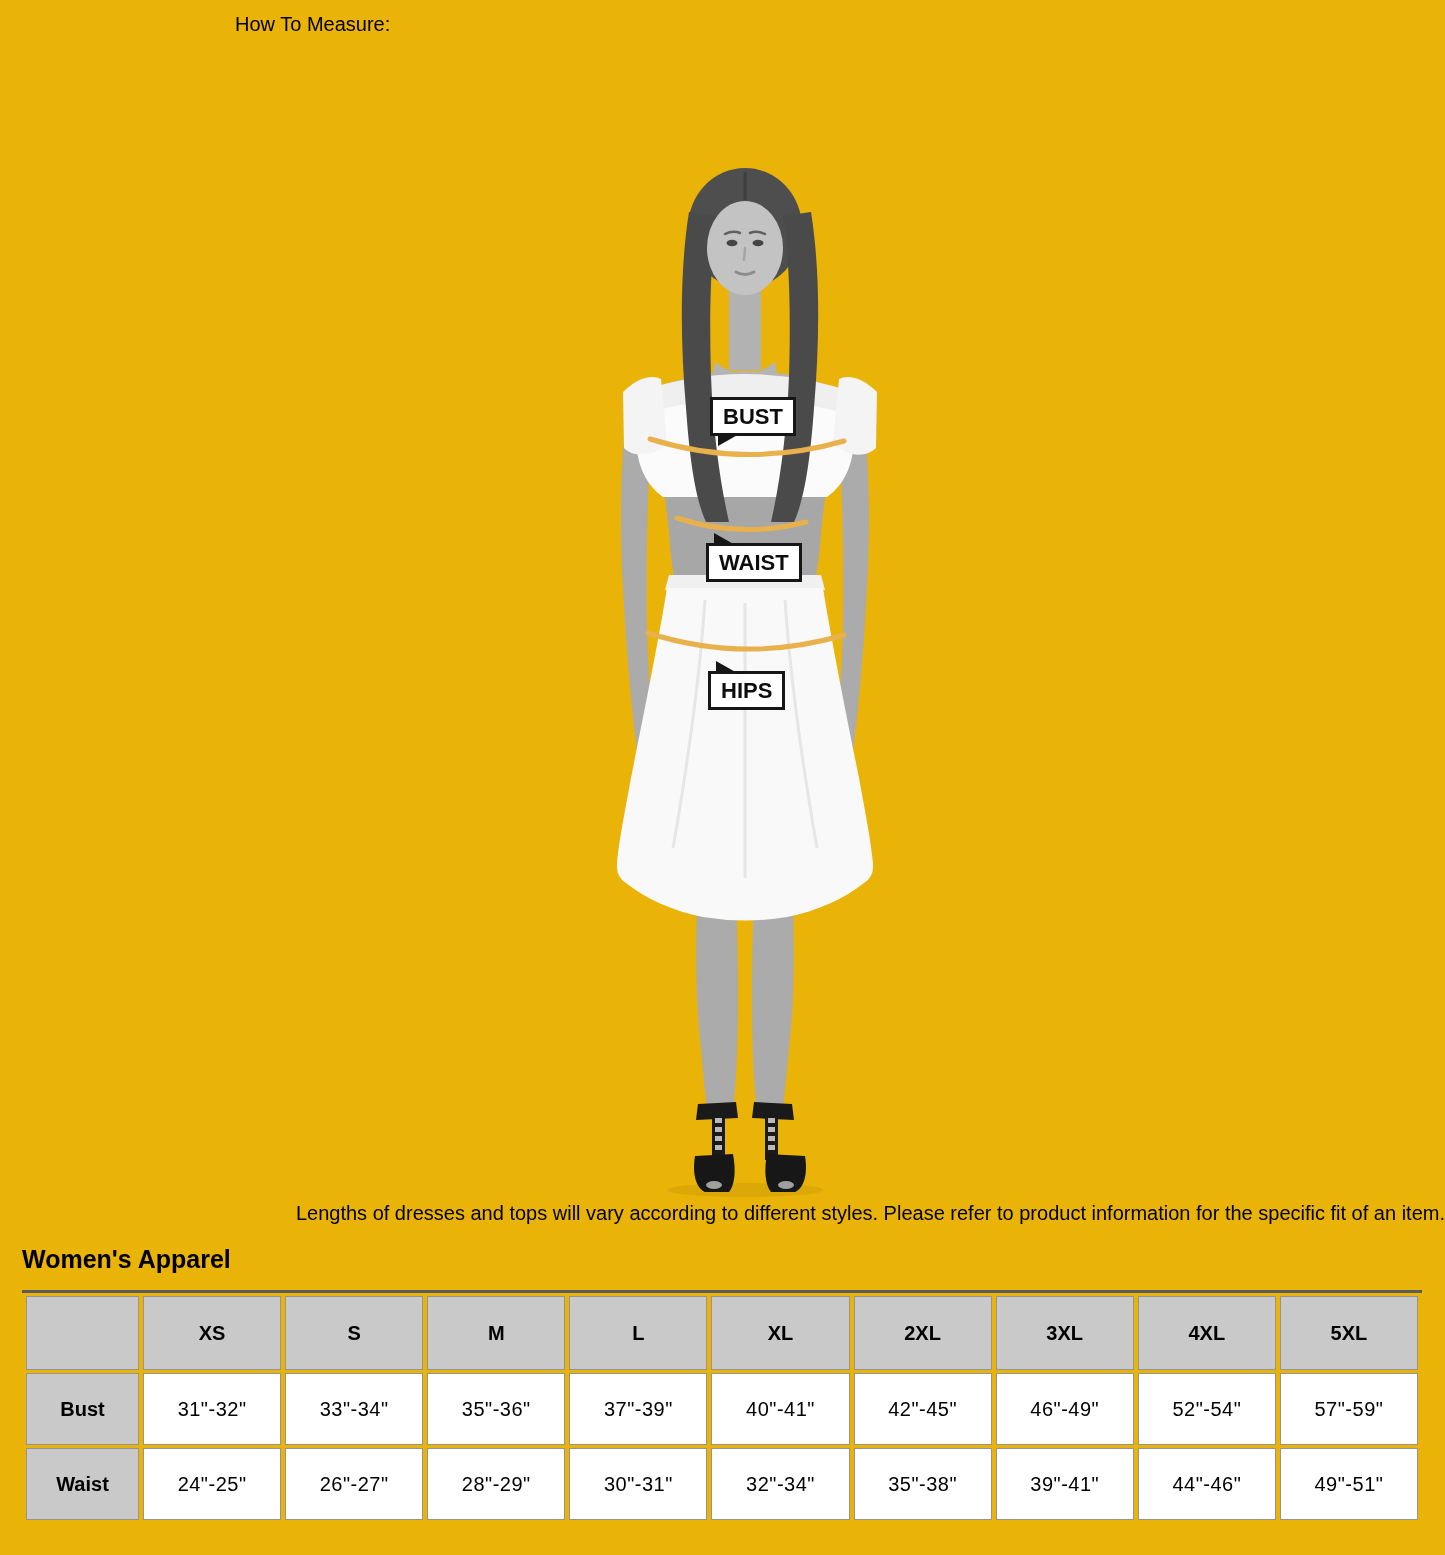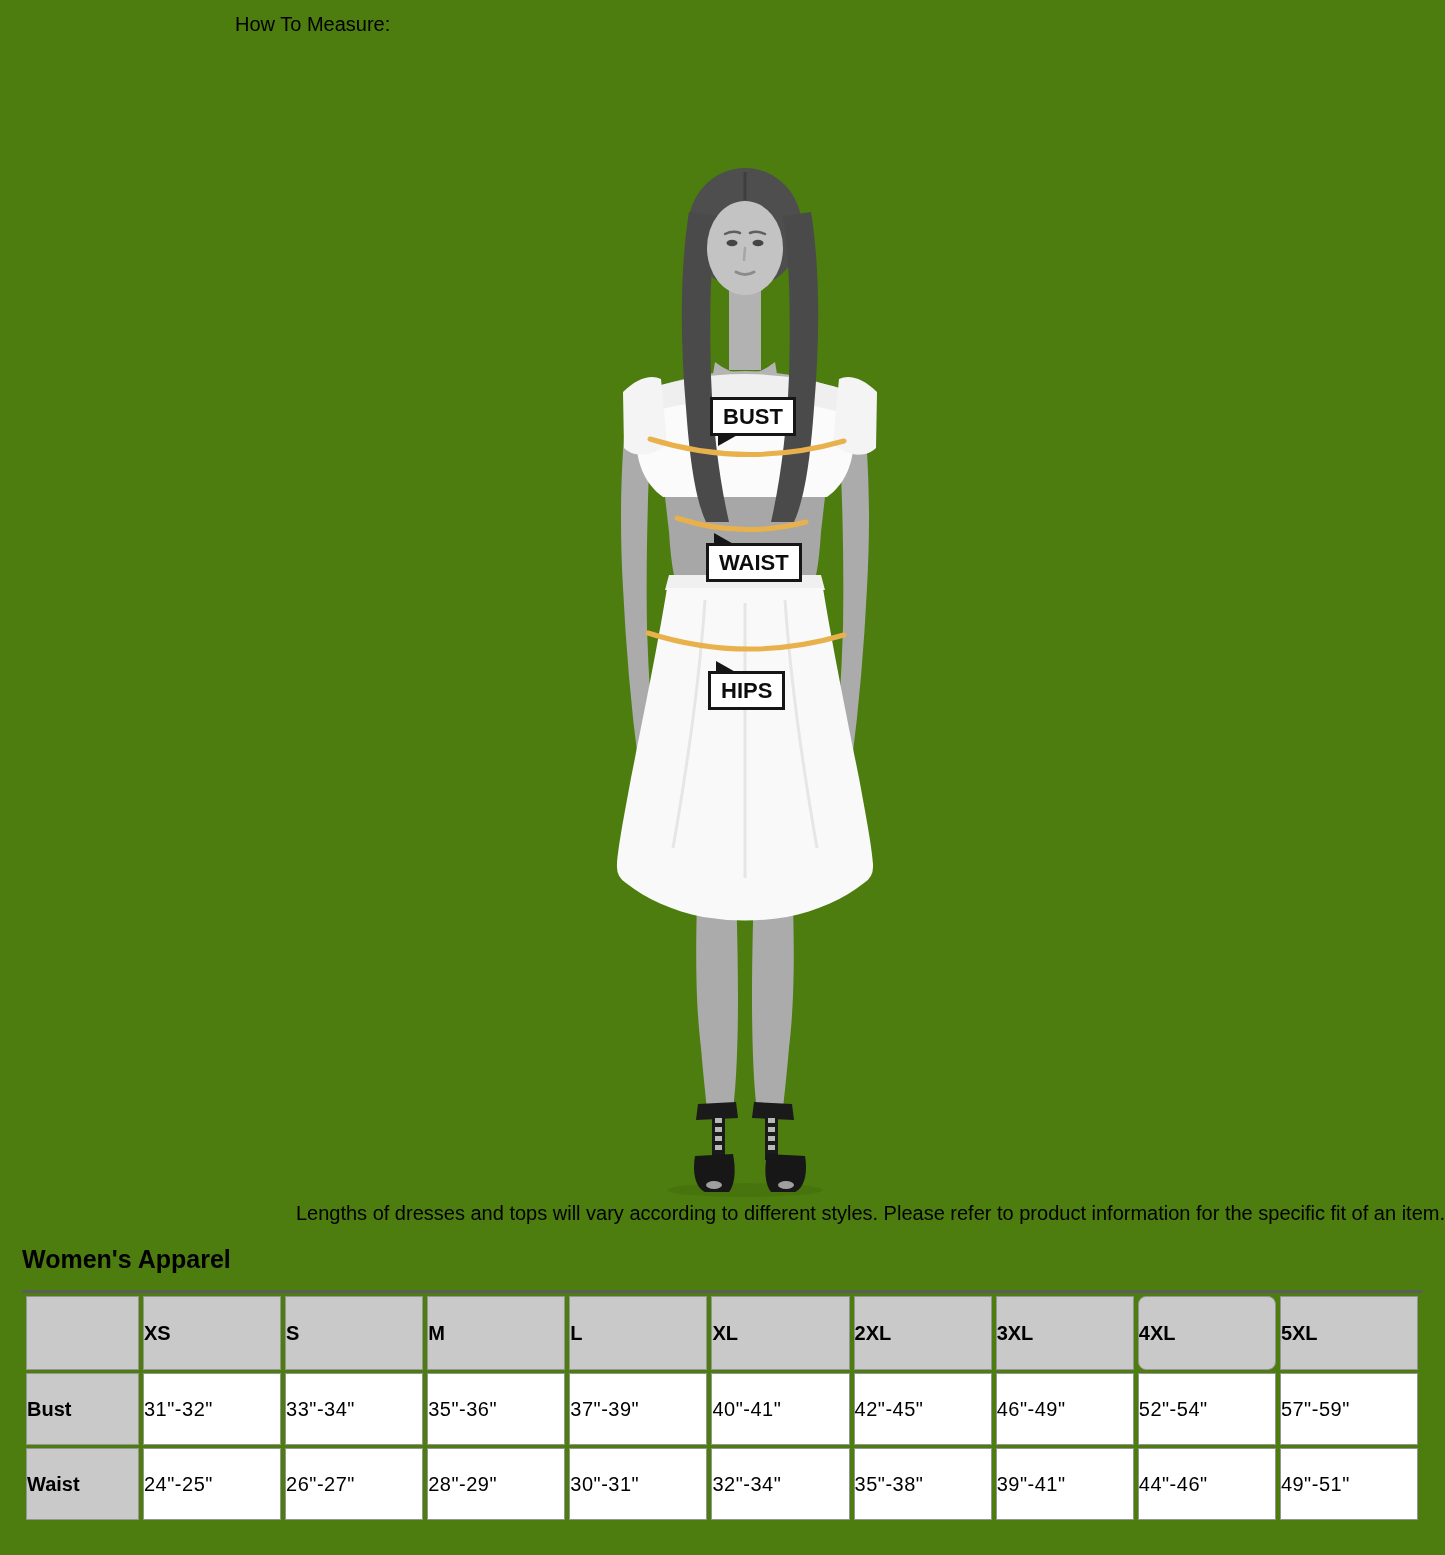--- a/index.html
+++ b/index.html
@@ -1,17 +1,17 @@
 <!DOCTYPE html>
 <html><head>
 <meta charset="utf-8">
 <style>
   html,body { margin:0; padding:0; background:#ffffff; }
   body { font-family:"Liberation Sans", sans-serif; color:#000; }
-  #page { position:relative; width:1445px; height:1555px; background:#4d7c0f; overflow:hidden; }
+  #page { position:relative; width:1445px; height:1555px; background:#eab308; overflow:hidden; }
 
   .heading { position:absolute; left:235px; top:13px; font-size:20px; }
 
   .steps { position:absolute; left:283px; top:57px; font-size:19.5px; line-height:26px; }
   .step b { font-weight:bold; }
 
   .model-wrap { position:absolute; left:595px; top:148px; width:310px; height:1050px; }
   .model-wrap svg { display:block; }
 
   .m-label { position:absolute; background:#ffffff; border:3px solid #161616;
@@ -23,22 +23,22 @@
   .m-label.hips .tail  { left:5px; top:-13px;    border-right:23px solid transparent; border-bottom:13px solid #161616; }
 
   .note { position:absolute; left:0; top:1202px; width:100%; text-align:right; font-size:20px; }
 
   .chart-title { position:absolute; left:22px; top:1245px; font-size:25px; font-weight:bold; }
 
   table.size-chart { position:absolute; left:22px; top:1290px; width:1400px;
                      border-collapse:separate; border-spacing:4px 3px;
                      border-top:3px solid #5c5c5c; table-layout:fixed; }
   table.size-chart th, table.size-chart td {
-      border:1px solid #949494; text-align:left; vertical-align:middle;
-      font-size:20px; padding:0; box-sizing:border-box; }
+      border:1px solid #949494; text-align:center; vertical-align:middle;
+      font-size:20px; padding:7px; box-sizing:border-box; }
   table.size-chart thead th { height:74px; font-weight:bold; }
   table.size-chart tbody th { height:72px; font-weight:bold; }
   table.size-chart tbody td { height:72px; background:#fff; font-weight:normal; letter-spacing:0.5px; }
 </style>
 </head>
 <body>
 
 <div id="page">
 
   <div class="heading">How To Measure:</div>
@@ -136,21 +136,21 @@
       <thead>
         <tr>
           <th style="background: rgb(201, 201, 201);"></th>
           <th style="background: rgb(201, 201, 201);">XS</th>
           <th style="background: rgb(201, 201, 201);">S</th>
           <th style="background: rgb(201, 201, 201);">M</th>
           <th style="background: rgb(201, 201, 201);">L</th>
           <th style="background: rgb(201, 201, 201);">XL</th>
           <th style="background: rgb(201, 201, 201);">2XL</th>
           <th style="background: rgb(201, 201, 201);">3XL</th>
-          <th style="background: rgb(201, 201, 201); border-radius: 8px;">4XL</th>
+          <th style="background: rgb(201, 201, 201);">4XL</th>
           <th style="background: rgb(201, 201, 201);">5XL</th>
         </tr>
       </thead>
       <tbody>
         <tr>
           <th style="background: rgb(201, 201, 201);">Bust</th>
           <td>31"-32"</td>
           <td>33"-34"</td>
           <td>35"-36"</td>
           <td>37"-39"</td>

